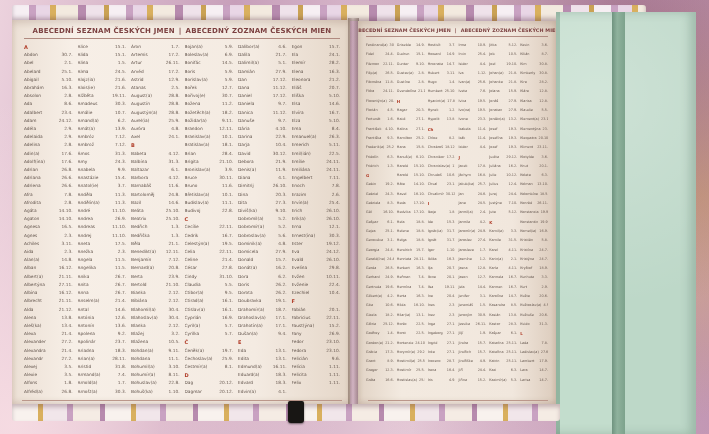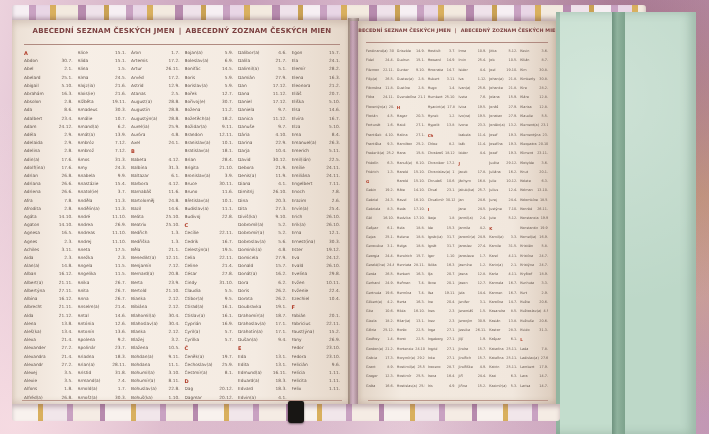--- a/index.html
+++ b/index.html
@@ -38,21 +38,21 @@
   
   .cover{position:absolute;left:556px;top:12px;width:140px;height:422px;
     background:
       radial-gradient(circle at 30% 20%, rgba(255,255,255,.25), transparent 60%),
       linear-gradient(90deg,#93b7a2 0 4px,#c3ddcd 4px 40%,#bdd8c8 40% 100%);
     box-shadow:inset -6px 0 10px rgba(60,90,75,.25);}
   .band{position:absolute;left:56px;top:0;width:13px;height:100%;
     background:linear-gradient(90deg,#6f937f,#8fb29d 40%,#7da28c);}
   
   .hdr{display:flex;justify-content:center;align-items:baseline;gap:4px;white-space:nowrap;
-    color:#7b4040;font-weight:bold;border-bottom:1px solid #b08a80;padding-bottom:9px;margin-bottom:4px;}
+    color:#7b4040;font-weight:bold;border-bottom:1px solid #b08a80;padding-bottom:3px;margin-bottom:4px;}
   .page-left .hdr{font-size:7px;letter-spacing:.2px;}
   .page-right .hdr{font-size:4.8px;letter-spacing:.1px;}
   
   .cols{display:flex;gap:5px;}
   .page-right .cols{gap:3px;}
   .col{flex:1 1 0;min-width:0;}
   .row{display:flex;justify-content:space-between;white-space:nowrap;overflow:hidden;
     color:#5f5149;}
   .page-left .row{font-size:4.3px;line-height:8.2px;}
   .page-right .row{font-size:3.4px;line-height:9.3px;}

